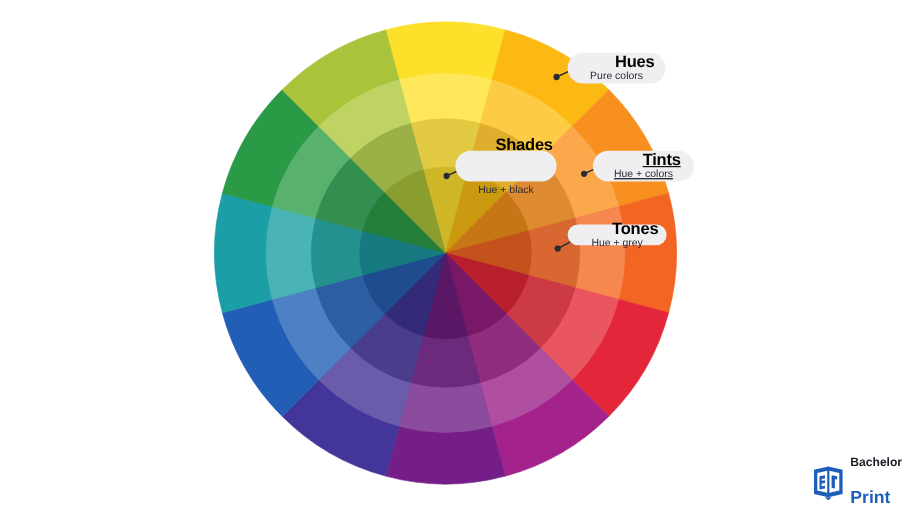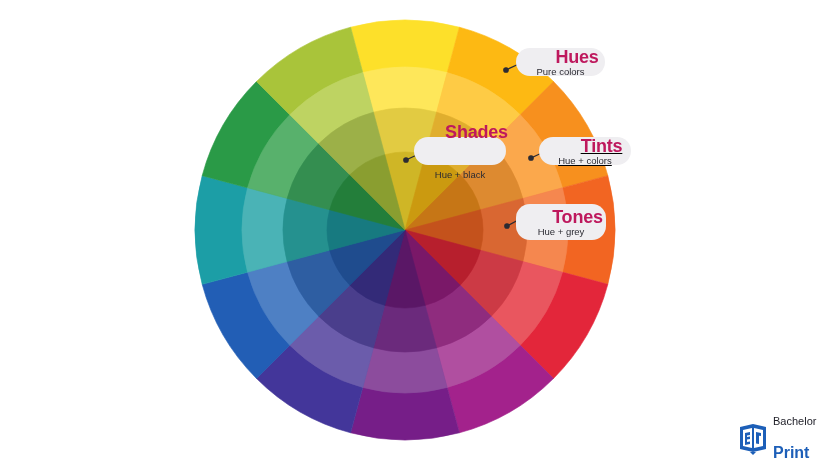--- a/index.html
+++ b/index.html
@@ -3,26 +3,26 @@
   <meta charset="utf-8">
   <style>
     html, body { margin: 0; padding: 0; background: #ffffff; }
     body { width: 825px; height: 461px; position: relative; overflow: hidden; font-family: "Liberation Sans", "DejaVu Sans", sans-serif; }
     #wheel { position: absolute; left: 0; top: 0; }
     .pill {
       position: absolute; background: #efeef1; border-radius: 14px;
       display: flex; flex-direction: column; align-items: center; justify-content: center;
       line-height: 1; box-sizing: border-box;
     }
-    .pill .title { font-weight: bold; font-size: 18px; color: #be185d; letter-spacing: -0.2px; padding-left: 33px; }
+    .pill .title { font-weight: bold; font-size: 15px; color: #000000; letter-spacing: -0.2px; padding-left: 33px; }
     .pill .sub { font-size: 9.5px; color: #2b2b33; margin-top: 1px; }
     #connectors { position: absolute; left: 0; top: 0; pointer-events: none; }
     .logo { position: absolute; left: 738px; top: 416px; display: flex; align-items: center; }
     .logo-text { margin-left: 5px; display: flex; flex-direction: column; line-height: 1; }
-    .logo-text .l1 { font-size: 11px; font-weight: normal; color: #1d1d26; }
+    .logo-text .l1 { font-size: 11px; font-weight: bold; color: #1d1d26; }
     .logo-text .l2 { font-size: 16px; font-weight: bold; color: #1d5fb8; margin-top: 18px; }
   </style>
 </head>
 <body>
 
 <svg id="wheel" width="825" height="461" viewBox="0 0 825 461">
     <path d="M405,230 L350.65,27.16 A210,210 0 0 1 459.35,27.16 Z" fill="#FDE02A" stroke="#FDE02A" stroke-width="0.6"></path>
     <path d="M405,230 L459.35,27.16 A210,210 0 0 1 553.49,81.51 Z" fill="#FDB913" stroke="#FDB913" stroke-width="0.6"></path>
     <path d="M405,230 L553.49,81.51 A210,210 0 0 1 607.84,175.65 Z" fill="#F7901E" stroke="#F7901E" stroke-width="0.6"></path>
     <path d="M405,230 L607.84,175.65 A210,210 0 0 1 607.84,284.35 Z" fill="#F26522" stroke="#F26522" stroke-width="0.6"></path>
@@ -105,21 +105,21 @@
 <div class="pill" style="left:414px; top:137px; width:92px; height:28px;gap:28px;">
   <span class="title">Shades</span>
   <span class="sub">Hue + black</span>
 </div>
 
 <div class="pill" style="left:539px; top:137px; width:92px; height:28px;text-decoration:underline;">
   <span class="title">Tints</span>
   <span class="sub">Hue + colors</span>
 </div>
 
-<div class="pill" style="left:516px; top:204px; width:90px; height:36px;align-items:center;">
+<div class="pill" style="left:516px; top:204px; width:90px; height:19px;align-items:center;">
   <span class="title">Tones</span>
   <span class="sub">Hue + grey</span>
 </div>
 
 <div class="logo">
   <svg width="30" height="32" viewBox="0 0 30 32">
     <path d="M2 4 L15 1 L28 4 L28 26 L15 29 L2 26 Z" fill="#1d5fb8"></path>
     <path d="M5 7 L14 5 L14 25 L5 23 Z" fill="#ffffff"></path>
     <path d="M16 5 L25 7 L25 23 L16 25 Z" fill="#ffffff"></path>
     <path d="M7 10 L12 9 L12 12 L9 12.5 L9 14 L12 13.5 L12 16 L9 16.5 L9 19 L12 18.5 L12 21 L7 22 Z" fill="#1d5fb8"></path>

